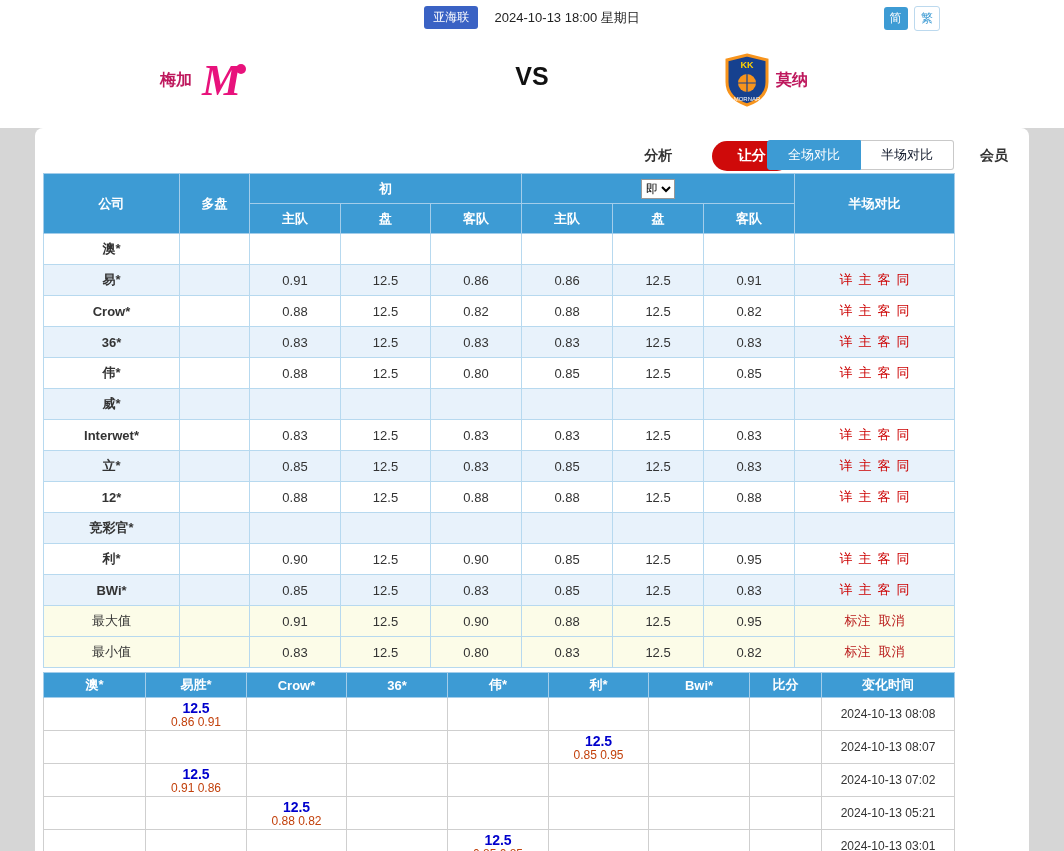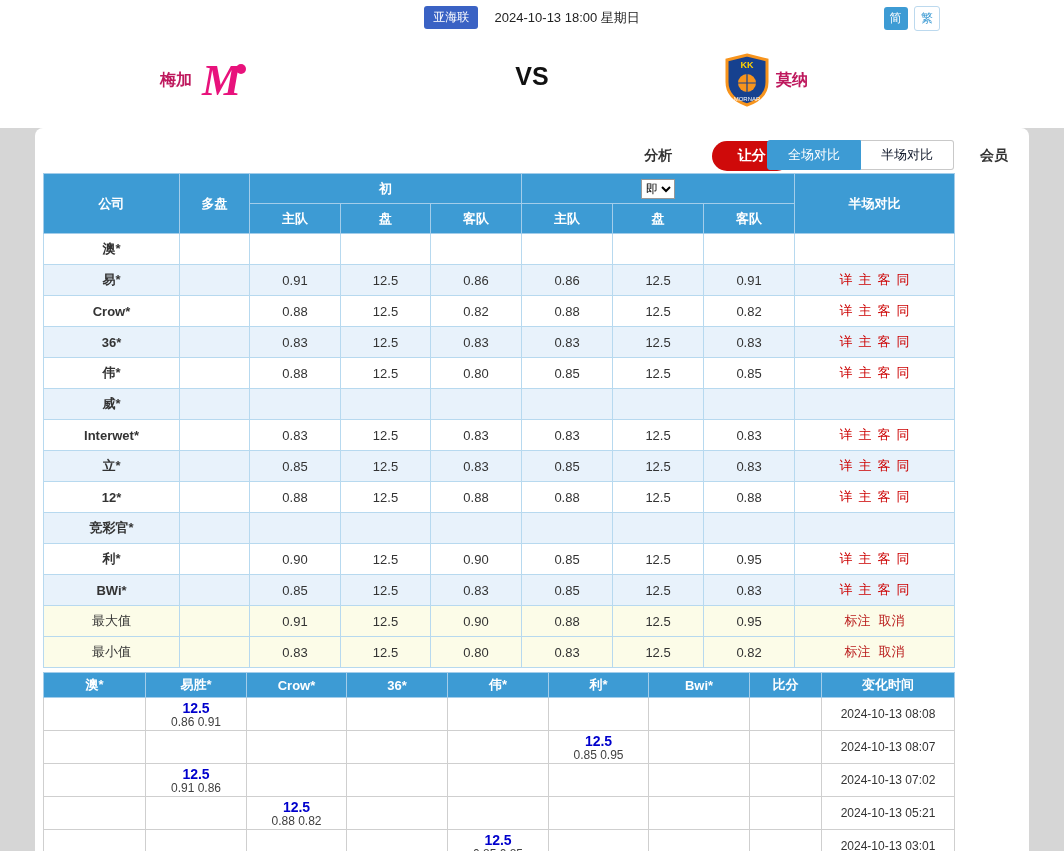--- a/index.html
+++ b/index.html
@@ -58,21 +58,21 @@
   .action { color:#b91c1c; margin:0 4px; cursor:pointer; }
   .live-select { font-size:12px; height:20px; background:#fff; border:1px solid #999; }
 
   
   .changes-table { margin-top:4px; }
   .changes-table th { background:#3d9bd4; color:#fff; font-size:13px; font-weight:bold;
     border:1px solid #a3cdea; height:25px; }
   .changes-table td { border:1px solid #cfcfcf; height:33px; text-align:center;
     vertical-align:middle; background:#fff; }
   .hcap { color:#0000cc; font-weight:bold; font-size:14px; line-height:16px; }
-  .odds-line { color:#404040; font-size:12px; line-height:13px; }
+  .odds-line { color:#c2410c; font-size:12px; line-height:13px; }
   .time { font-size:12px; color:#333; }
 </style>
 </head>
 <body>
 
 <div class="topbar">
   <div class="topbar-center">
     <span class="league-badge">亚海联</span>
     <span class="datetime">2024-10-13 18:00 星期日</span>
   </div>

